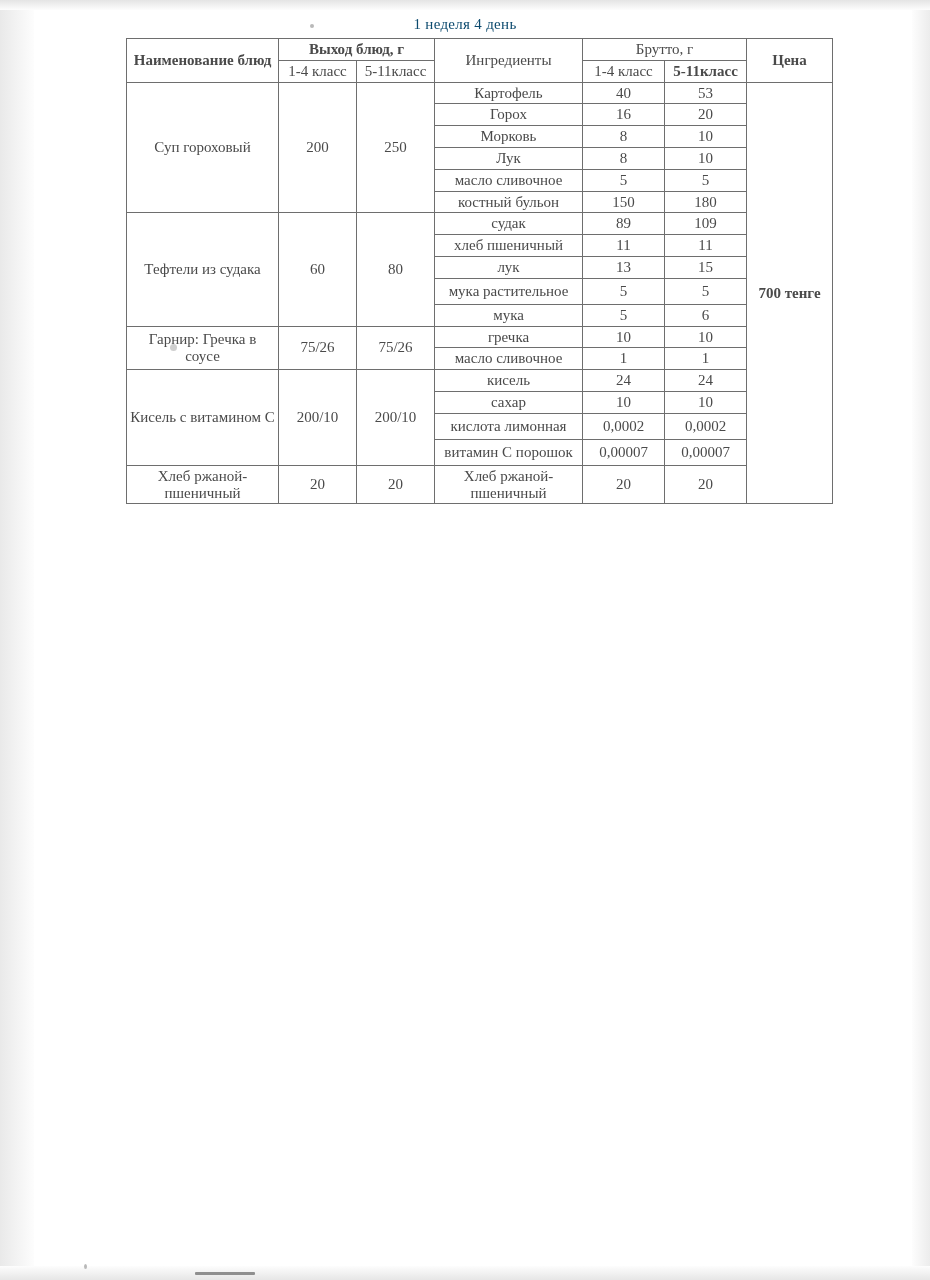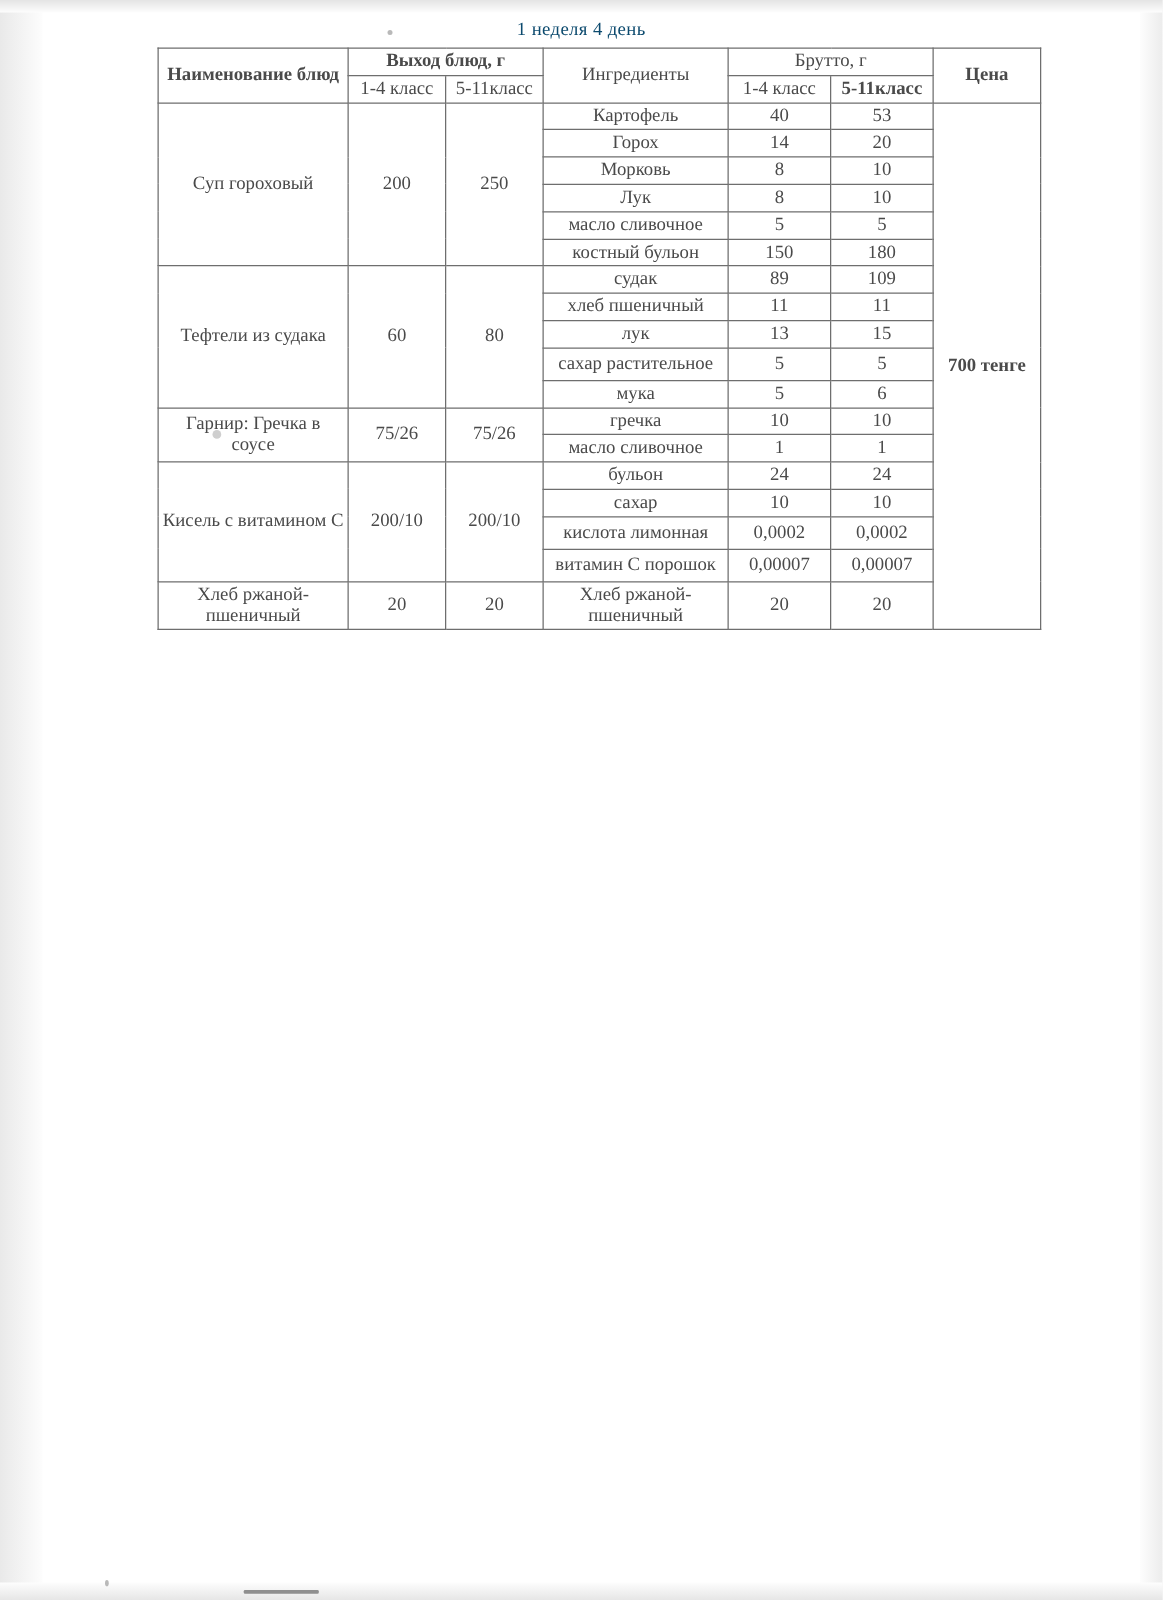--- a/index.html
+++ b/index.html
@@ -171,21 +171,21 @@
       <td class="dish" rowspan="6">Суп гороховый</td>
       <td class="num" rowspan="6">200</td>
       <td class="num" rowspan="6">250</td>
       <td class="ing">Картофель</td>
       <td class="num">40</td>
       <td class="num-faded">53</td>
       <td class="price" rowspan="18">700 тенге</td>
     </tr>
     <tr>
       <td class="ing">Горох</td>
-      <td class="num">14</td>
+      <td class="num">16</td>
       <td class="num-faded">20</td>
     </tr>
     <tr>
       <td class="ing">Морковь</td>
       <td class="num">8</td>
       <td class="num-faded">10</td>
     </tr>
     <tr>
       <td class="ing">Лук</td>
       <td class="num">8</td>
@@ -214,21 +214,21 @@
       <td class="ing">хлеб пшеничный</td>
       <td class="num">11</td>
       <td class="num-faded">11</td>
     </tr>
     <tr>
       <td class="ing">лук</td>
       <td class="num">13</td>
       <td class="num-faded">15</td>
     </tr>
     <tr class="tall">
-      <td class="ing">сахар растительное</td>
+      <td class="ing">мука растительное</td>
       <td class="num">5</td>
       <td class="num-faded">5</td>
     </tr>
     <tr>
       <td class="ing">мука</td>
       <td class="num">5</td>
       <td class="num-faded">6</td>
     </tr>
 
     <tr>
@@ -242,21 +242,21 @@
     <tr>
       <td class="ing">масло сливочное</td>
       <td class="num">1</td>
       <td class="num-faded">1</td>
     </tr>
 
     <tr>
       <td class="dish" rowspan="4">Кисель с витамином С</td>
       <td class="num" rowspan="4">200/10</td>
       <td class="num" rowspan="4">200/10</td>
-      <td class="ing">бульон</td>
+      <td class="ing">кисель</td>
       <td class="num">24</td>
       <td class="num-faded">24</td>
     </tr>
     <tr>
       <td class="ing">сахар</td>
       <td class="num">10</td>
       <td class="num-faded">10</td>
     </tr>
     <tr class="tall">
       <td class="ing">кислота лимонная</td>

